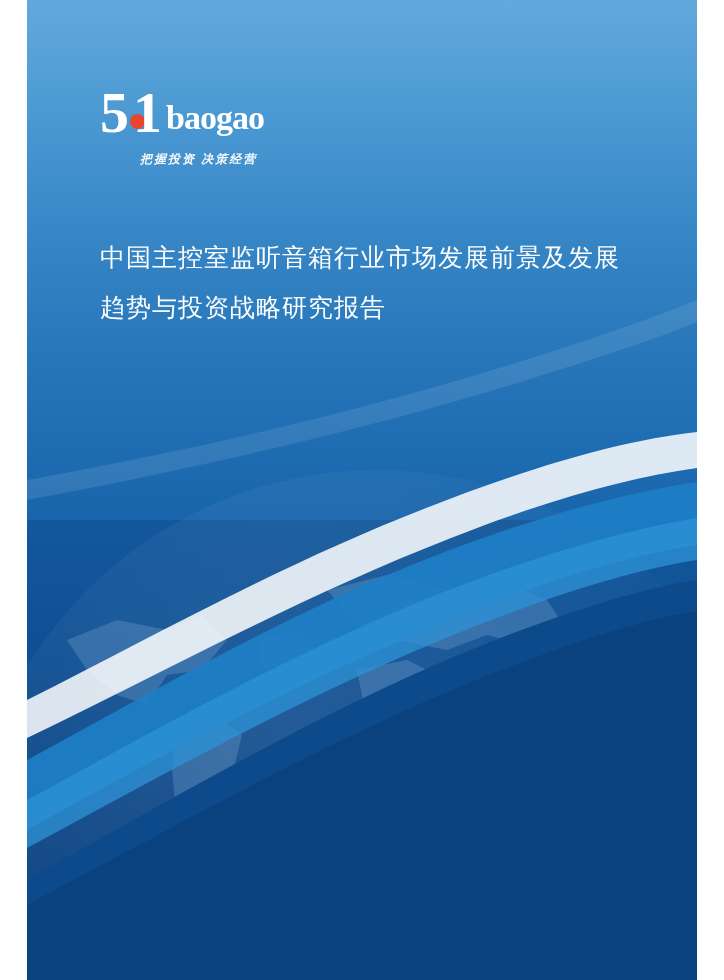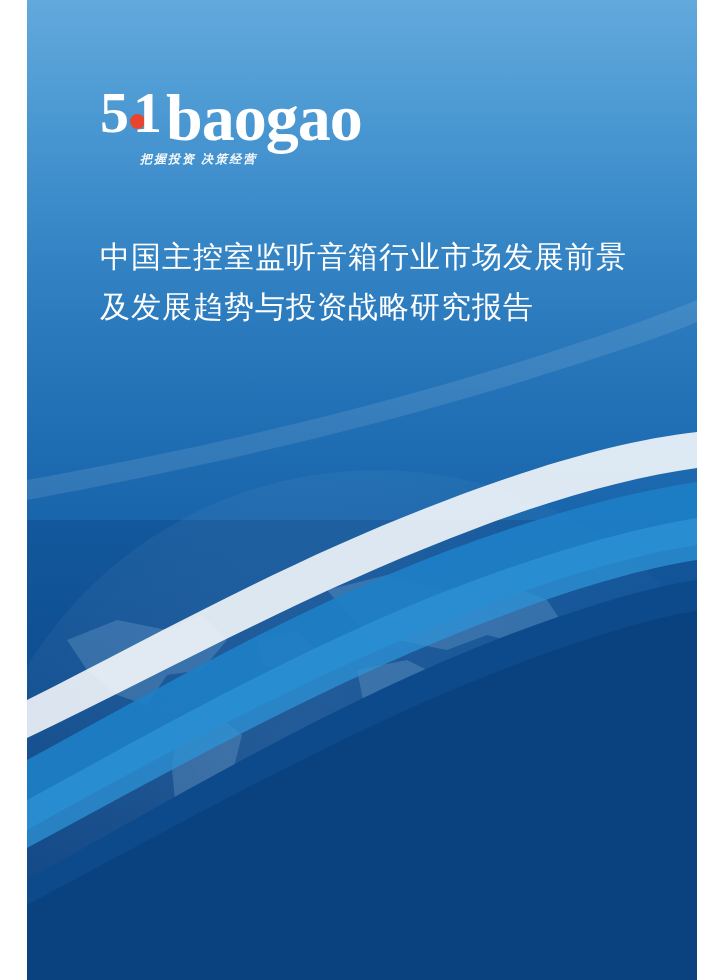--- a/index.html
+++ b/index.html
@@ -108,21 +108,21 @@
     position: absolute;
     left: 30px;
     top: 28px;
     width: 15px;
     height: 15px;
     border-radius: 50%;
     background: #e8452c;
   }
   .logo-text {
     font-family: "Liberation Serif", serif;
-    font-size: 66px;
+    font-size: 34px;
     font-weight: bold;
     color: #ffffff;
     letter-spacing: -1px;
     line-height: 52px;
     margin-left: 2px;
   }
   .logo-sub {
     margin-top: 7px;
     margin-left: 40px;
     font-size: 12px;
@@ -130,21 +130,21 @@
     letter-spacing: 2px;
     font-style: italic;
     font-weight: bold;
     opacity: 0.95;
   }
   .title {
     position: absolute;
     left: 73px;
     top: 232px;
     width: 540px;
-    font-size: 30px;
+    font-size: 25px;
     line-height: 50px;
     color: #ffffff;
     font-weight: normal;
     letter-spacing: 1px;
     font-family: "Liberation Sans", sans-serif;
   }
 </style>
 </head>
 <body>
 

